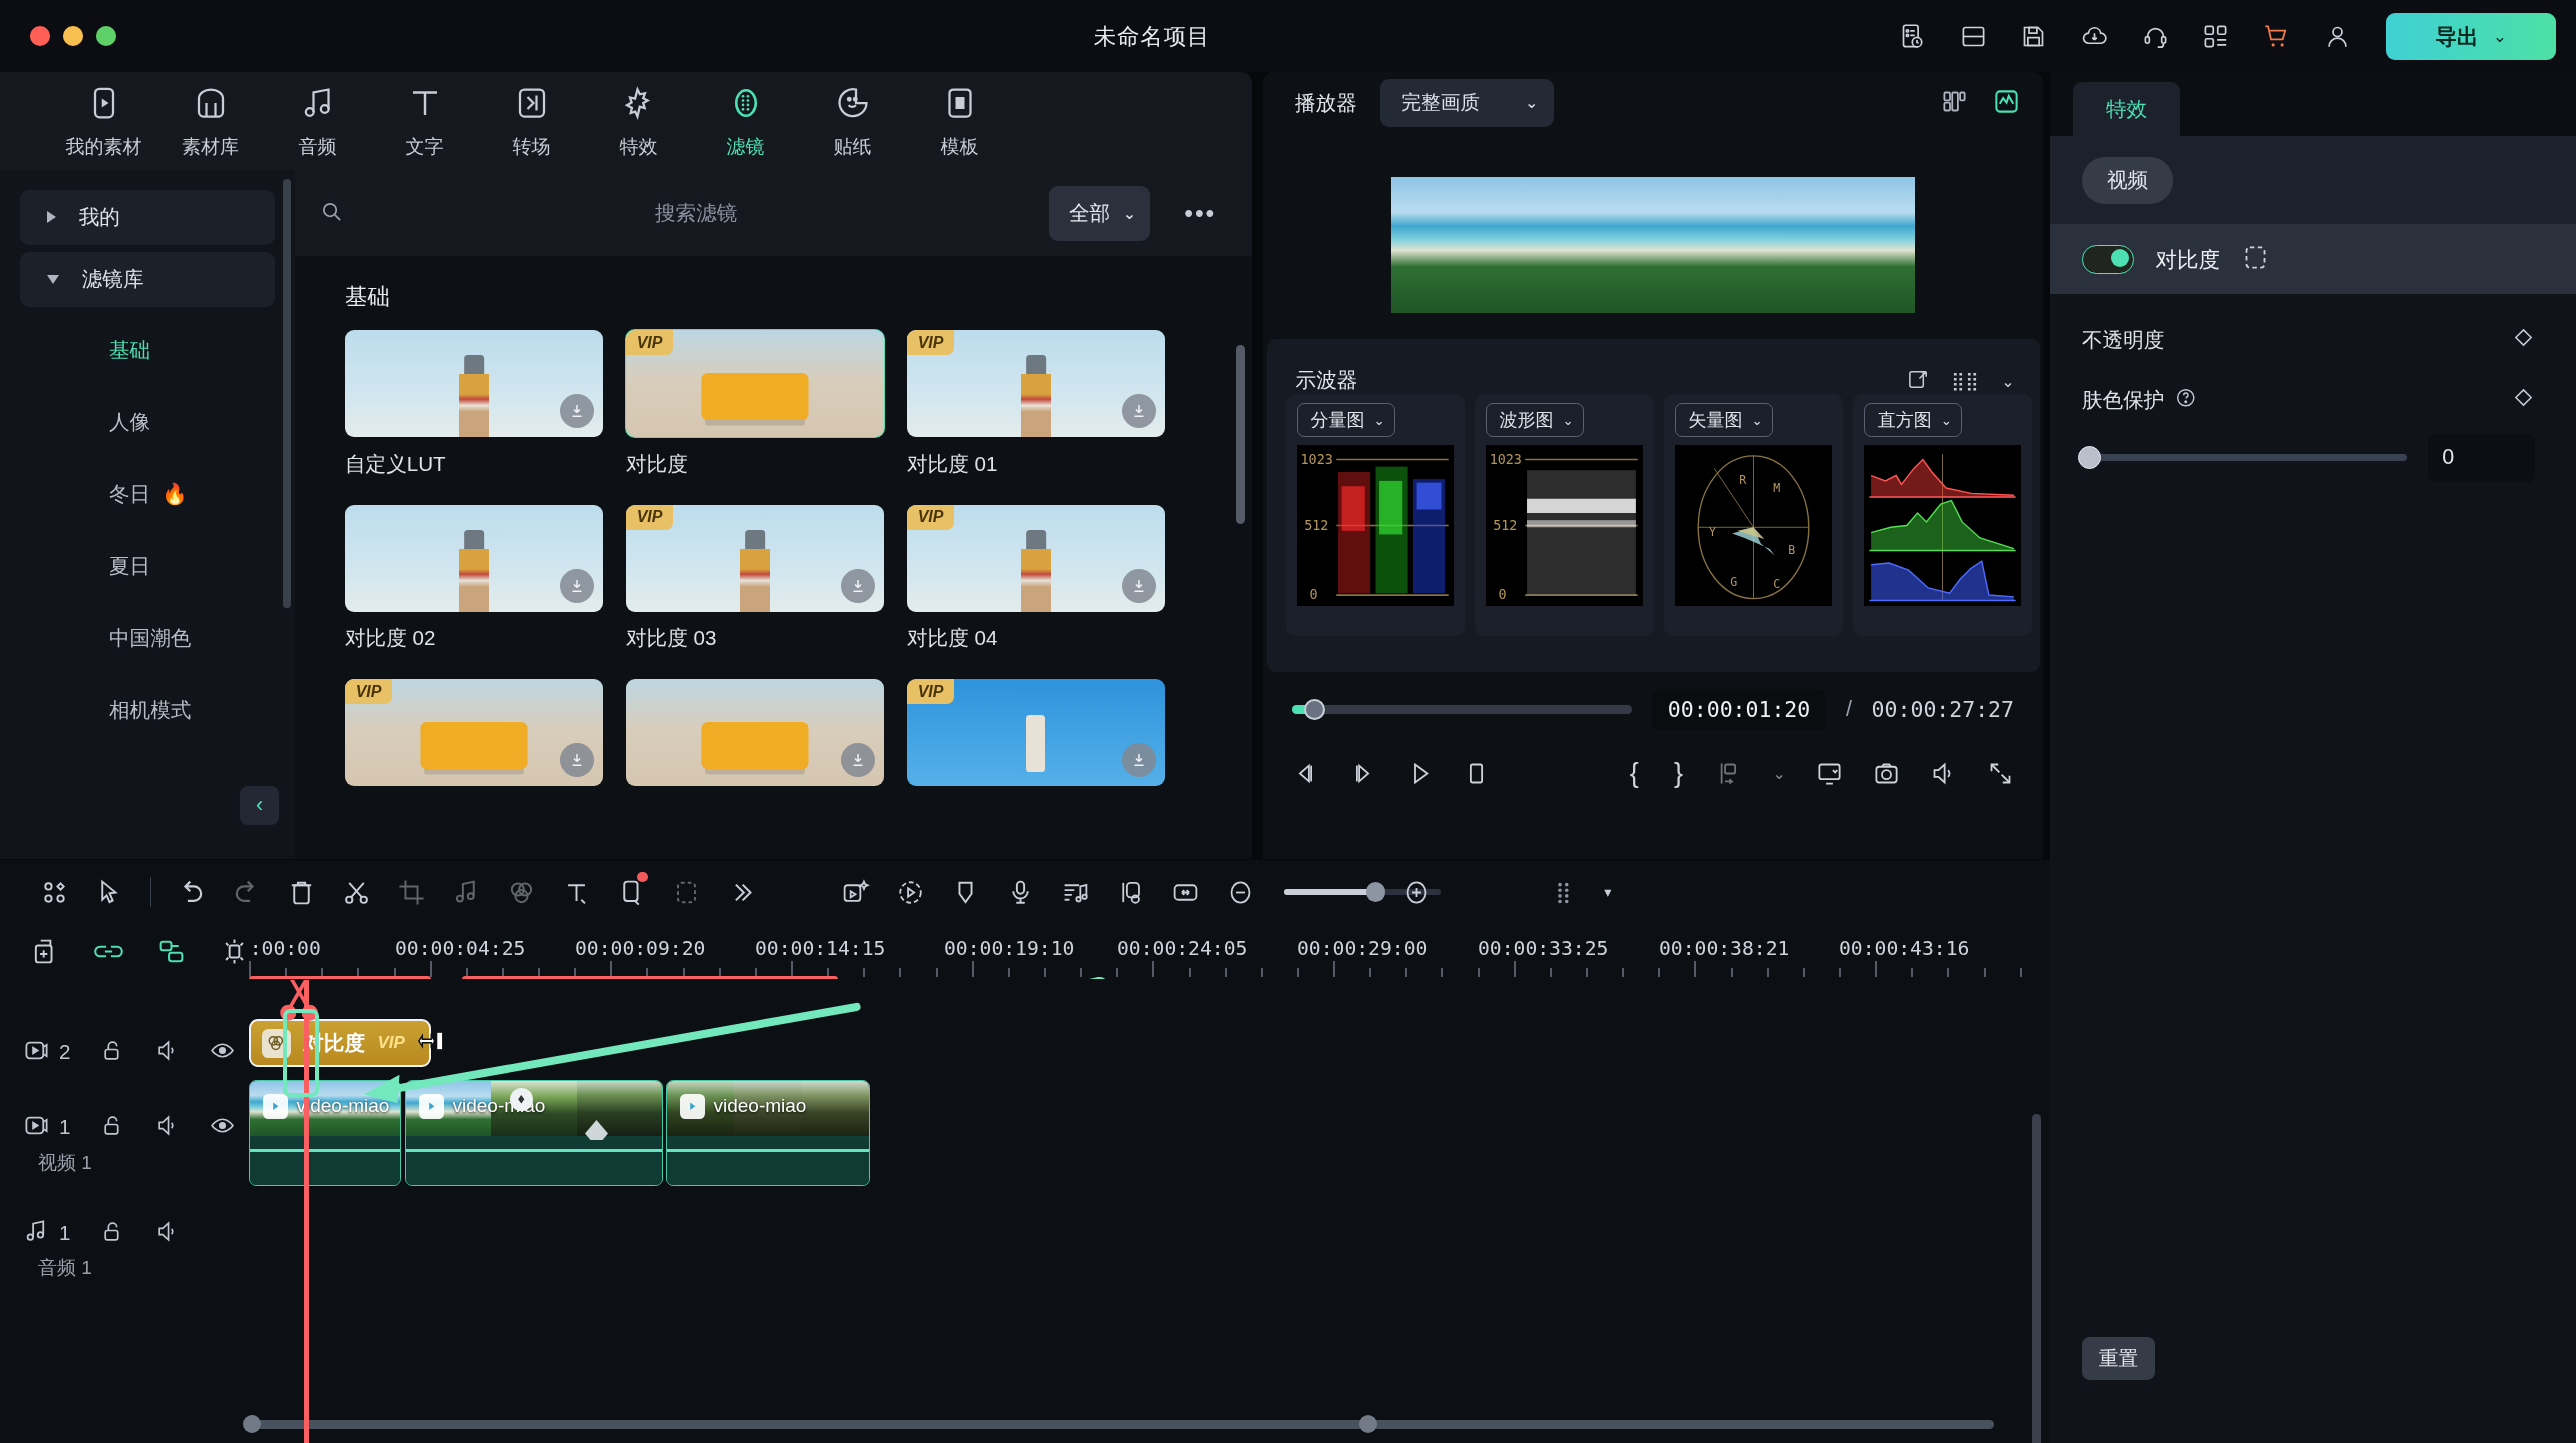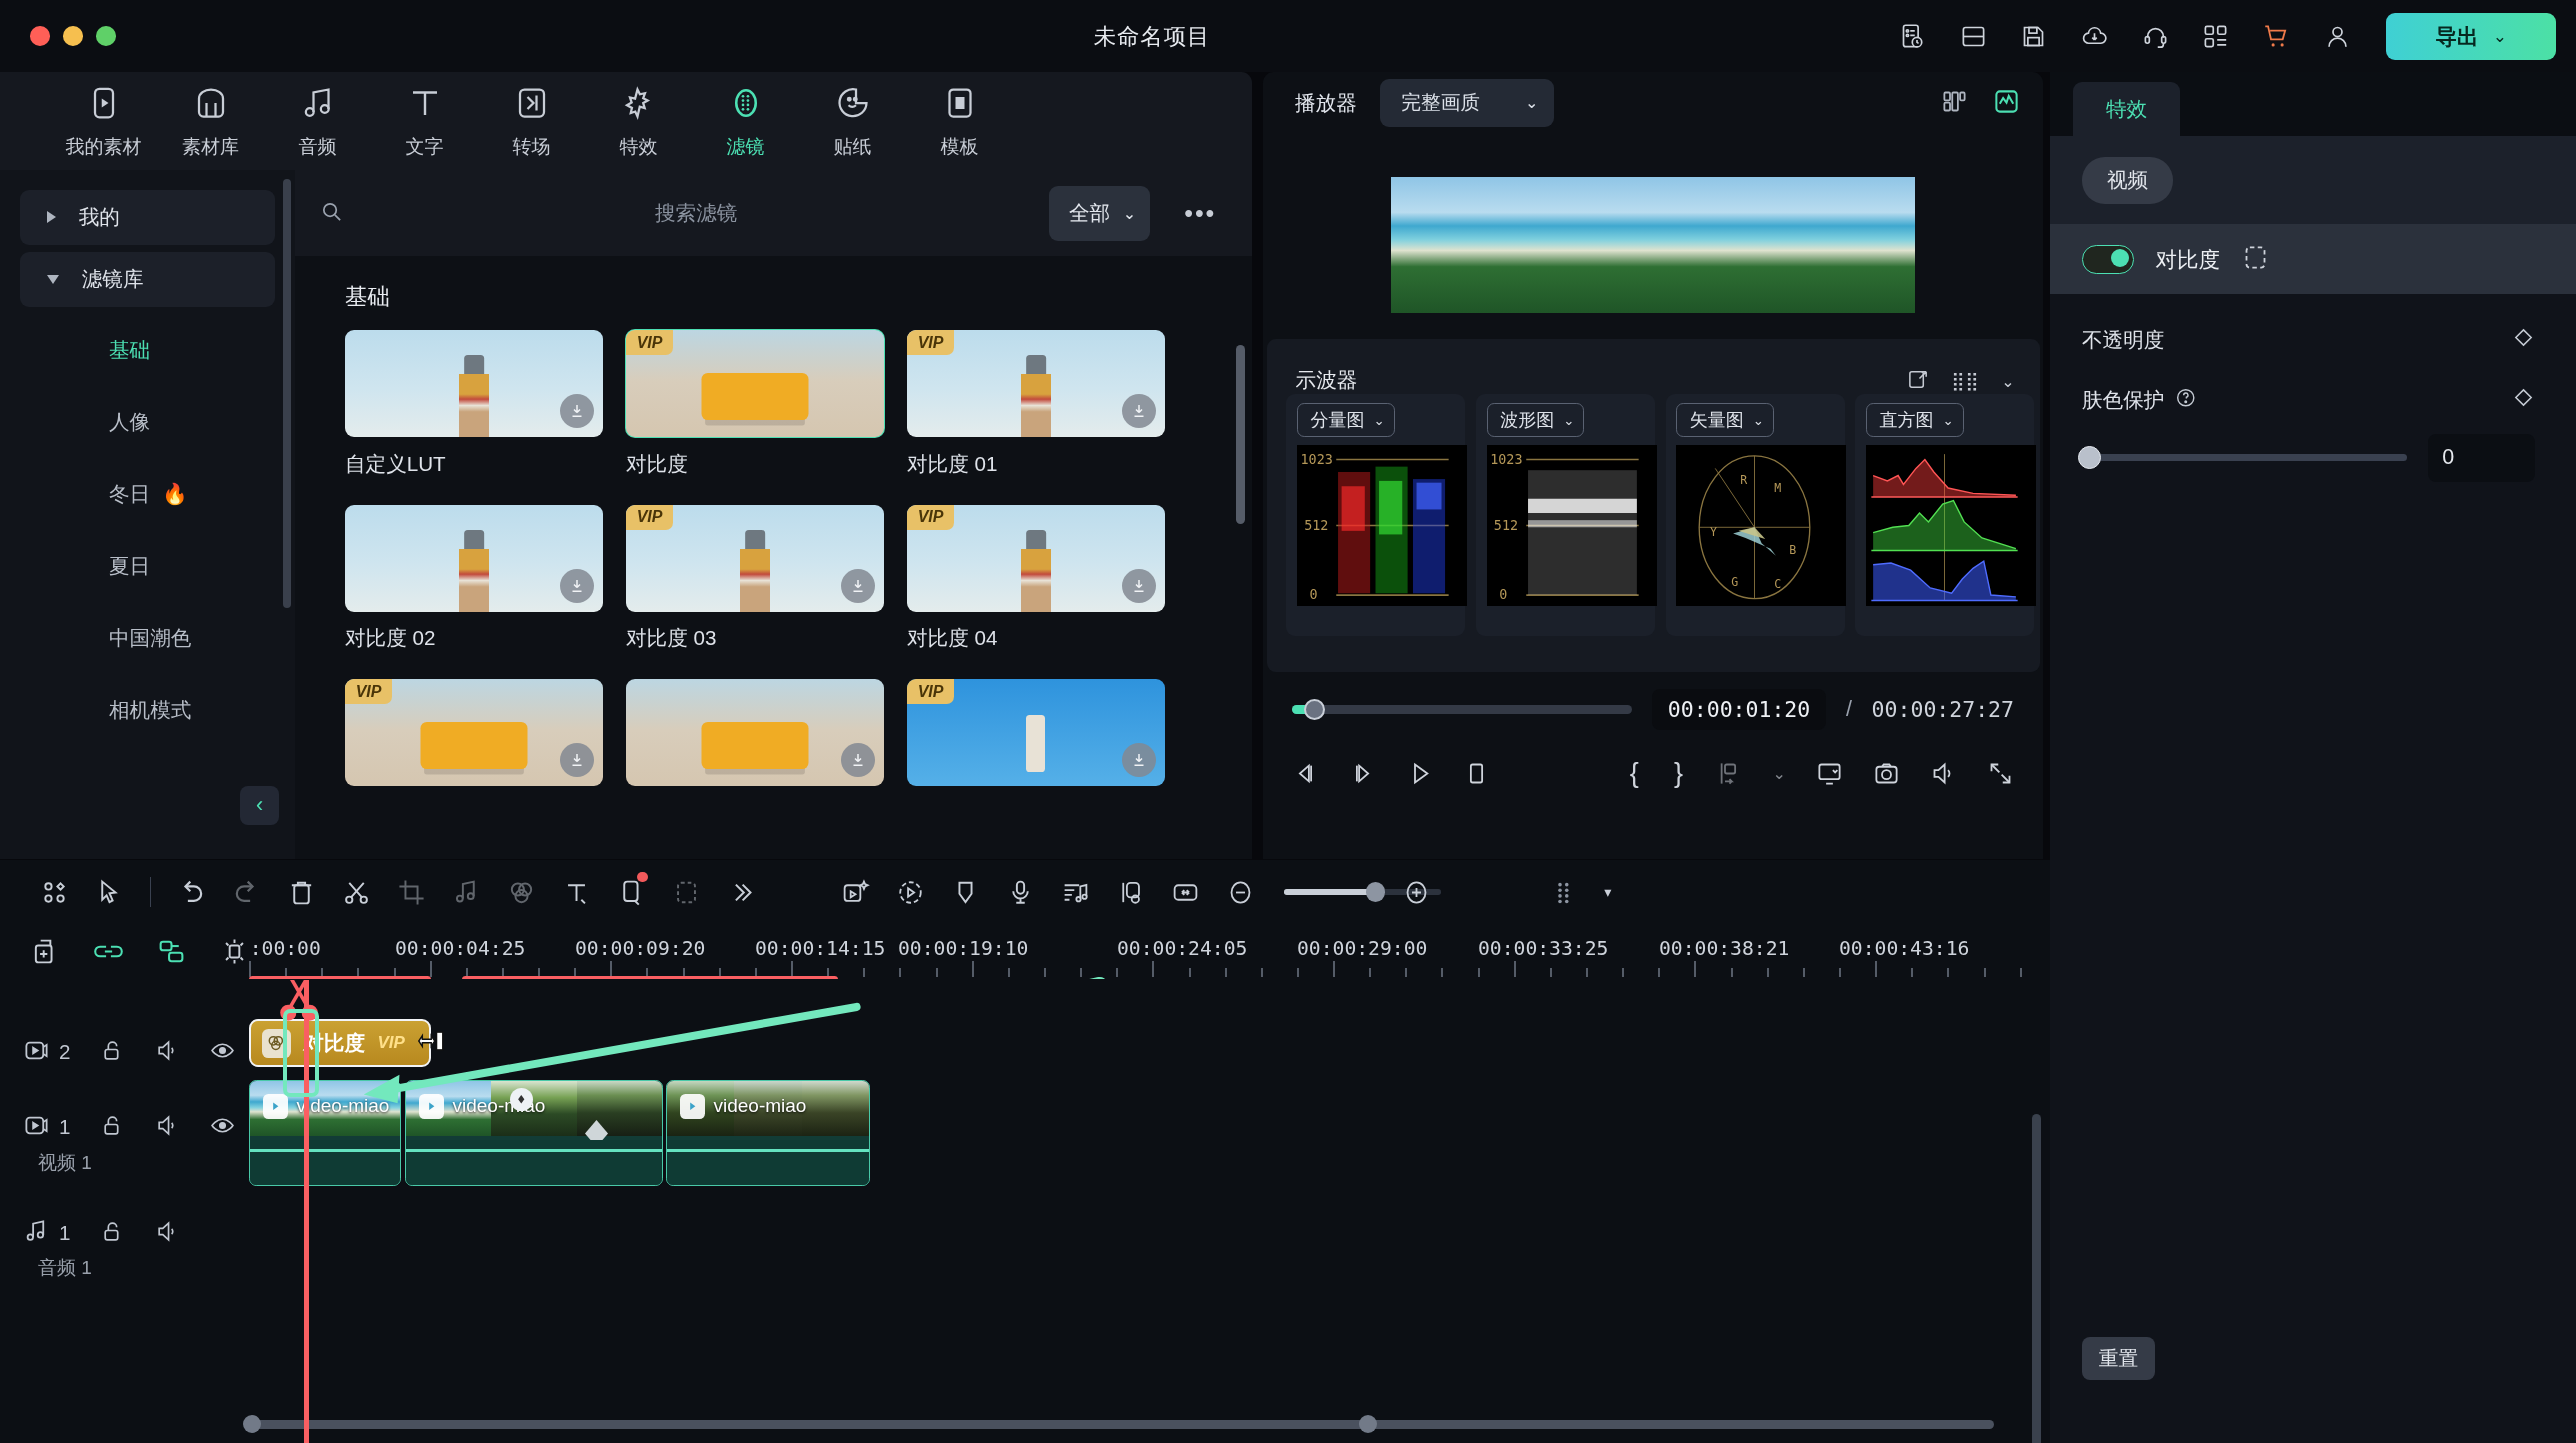--- a/index.html
+++ b/index.html
@@ -96,21 +96,21 @@
       linear-gradient(#8fc5e6 0%,#b9dcef 26%,#3fa8cf 36%,#7fd0de 46%,#dfe3cf 54%,#2e6f33 66%,#1f5527 100%); }
   #scope { position:absolute; left:3.6px; top:267px; width:773px; height:333px; background:#161a22;
     border-radius:9px; }
   #scope-head { height:55px; display:flex; align-items:flex-end; padding:0 25px 0 29px; gap:16px; }
   #scope-head .t { font-size:20.6px; color:#e6e9ee; }
   #scope-head .right { margin-left:auto; display:flex; align-items:center; gap:21.5px; color:#c5cad3;}
   #scope-grid { display:flex; gap:10.7px; padding:0 19.7px; }
   .scope-cell { width:179px; height:242px; background:#1b202a; border-radius:9px; padding:9px 10.7px 10.7px 10.7px; }
   .scope-sel { height:34px; padding:0 9px 0 12.5px; border-radius:7.2px; border:0.9px solid #5a6272;
     display:inline-flex; align-items:center; gap:9px; font-size:18px; color:#dfe3ea; }
-  .scope-canvas { margin-top:8px; width:170px; height:161px; background:#000; position:relative; overflow:hidden;}
+  .scope-canvas { margin-top:8px; width:157px; height:161px; background:#000; position:relative; overflow:hidden;}
   .sc-lbl { position:absolute; font-size:13.4px; color:#b49758; font-family:"DejaVu Sans Mono",monospace; }
   #transport { position:absolute; left:0; top:610px; width:780px; }
   #seek-row { height:55px; display:flex; align-items:center; padding:0 29px; gap:19.7px; }
   #seek-track { flex:1; height:9px; border-radius:4.5px; background:#343a46; position:relative; }
   #seek-fill { position:absolute; left:0; top:0; height:9px; width:5%; background:#4ce0b3; border-radius:4.5px;}
   #seek-knob { position:absolute; left:3.5%; top:-6.3px; width:21.5px; height:21.5px; border-radius:50%;
     background:#6a7281; border:2.7px solid #c9cfd8; }
   #tc-cur { background:#0a0c10; border-radius:8px; padding:8px 16px; font-size:21.5px; color:#eef1f5;
     font-family:"DejaVu Sans Mono",monospace; }
   #tc-sep { font-size:21.5px; color:#9aa2ae; }
@@ -1028,21 +1028,21 @@
         <span class="tick" style="left: 397px; height: 9px;"></span>
         <span class="tick" style="left: 434px; height: 9px;"></span>
         <span class="tick" style="left: 470px; height: 9px;"></span>
         <span class="tick" style="left: 506px; height: 9px;"></span>
         <span class="tick-lbl" style="left: 506px;">00:00:14:15</span>
         <span class="tick" style="left: 542px; height: 16px;"></span>
         <span class="tick" style="left: 578px; height: 9px;"></span>
         <span class="tick" style="left: 614px; height: 9px;"></span>
         <span class="tick" style="left: 650px; height: 9px;"></span>
         <span class="tick" style="left: 687px; height: 9px;"></span>
-        <span class="tick-lbl" style="left: 649px; text-align: center;">00:00:19:10</span>
+        <span class="tick-lbl" style="left: 695px; text-align: center;">00:00:19:10</span>
         <span class="tick" style="left: 723px; height: 16px;"></span>
         <span class="tick" style="left: 759px; height: 9px;"></span>
         <span class="tick" style="left: 795px; height: 9px;"></span>
         <span class="tick" style="left: 831px; height: 9px;"></span>
         <span class="tick" style="left: 867px; height: 9px;"></span>
         <span class="tick-lbl" style="left: 868px;">00:00:24:05</span>
         <span class="tick" style="left: 903px; height: 16px;"></span>
         <span class="tick" style="left: 940px; height: 9px;"></span>
         <span class="tick" style="left: 976px; height: 9px;"></span>
         <span class="tick" style="left: 1012px; height: 9px;"></span>

